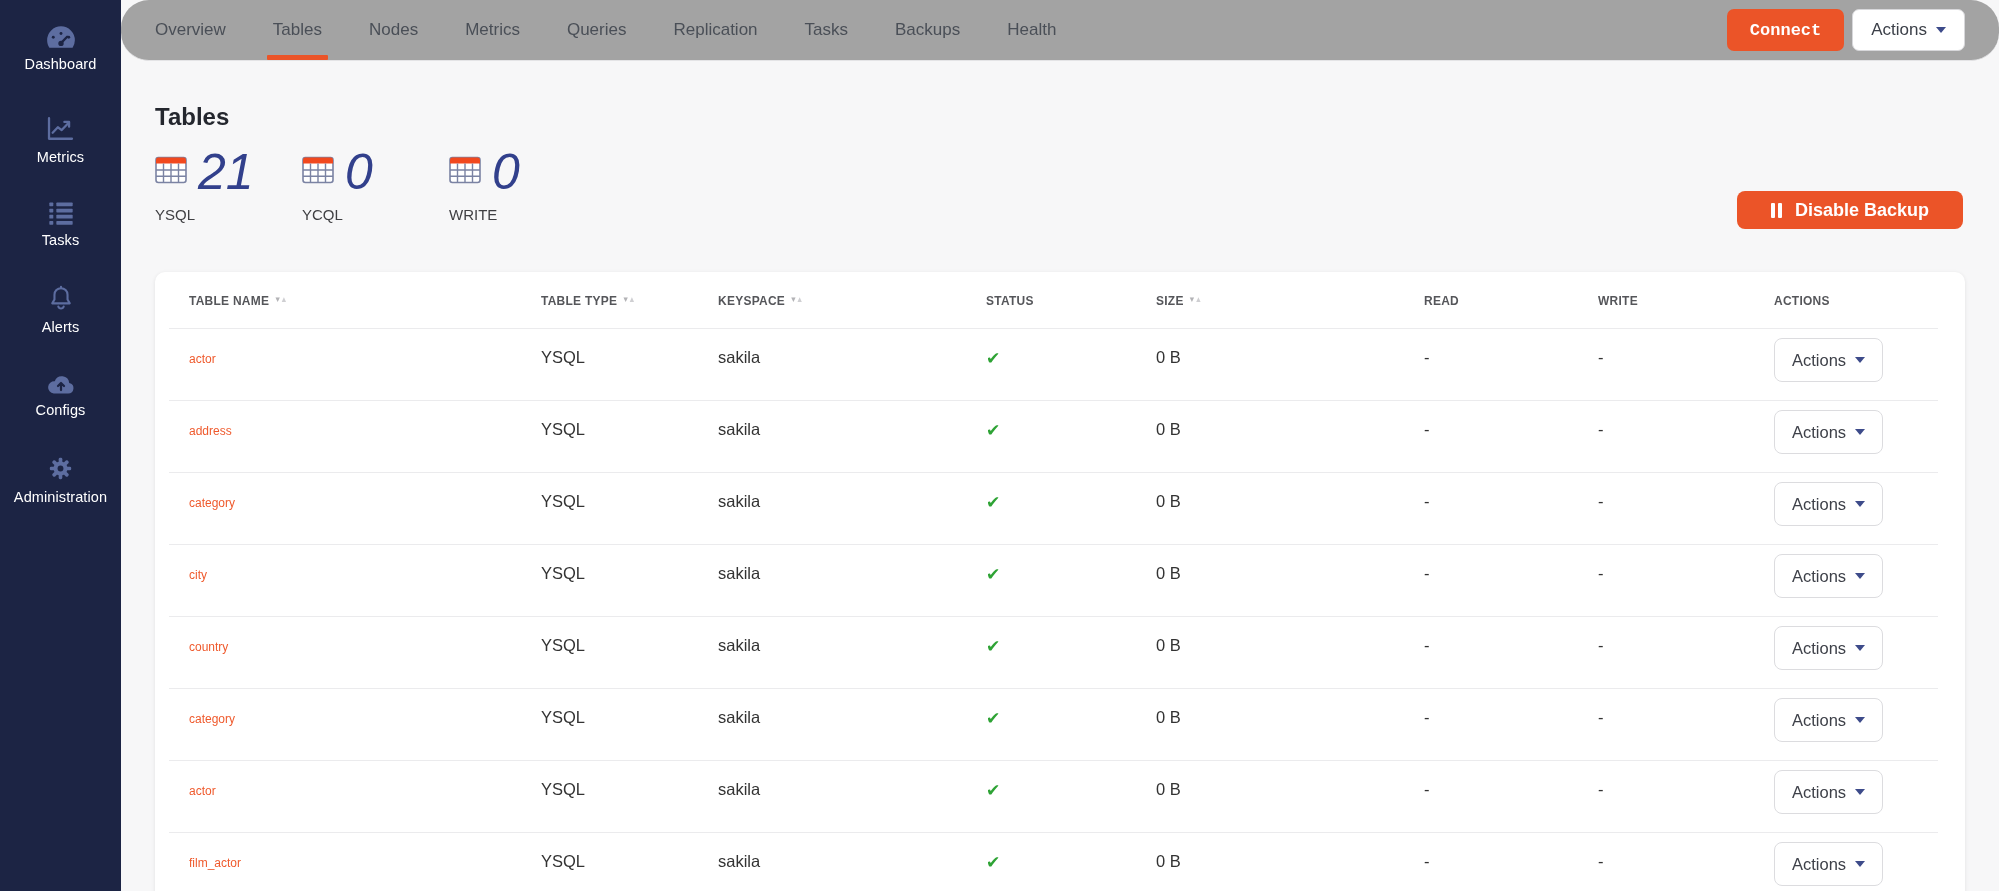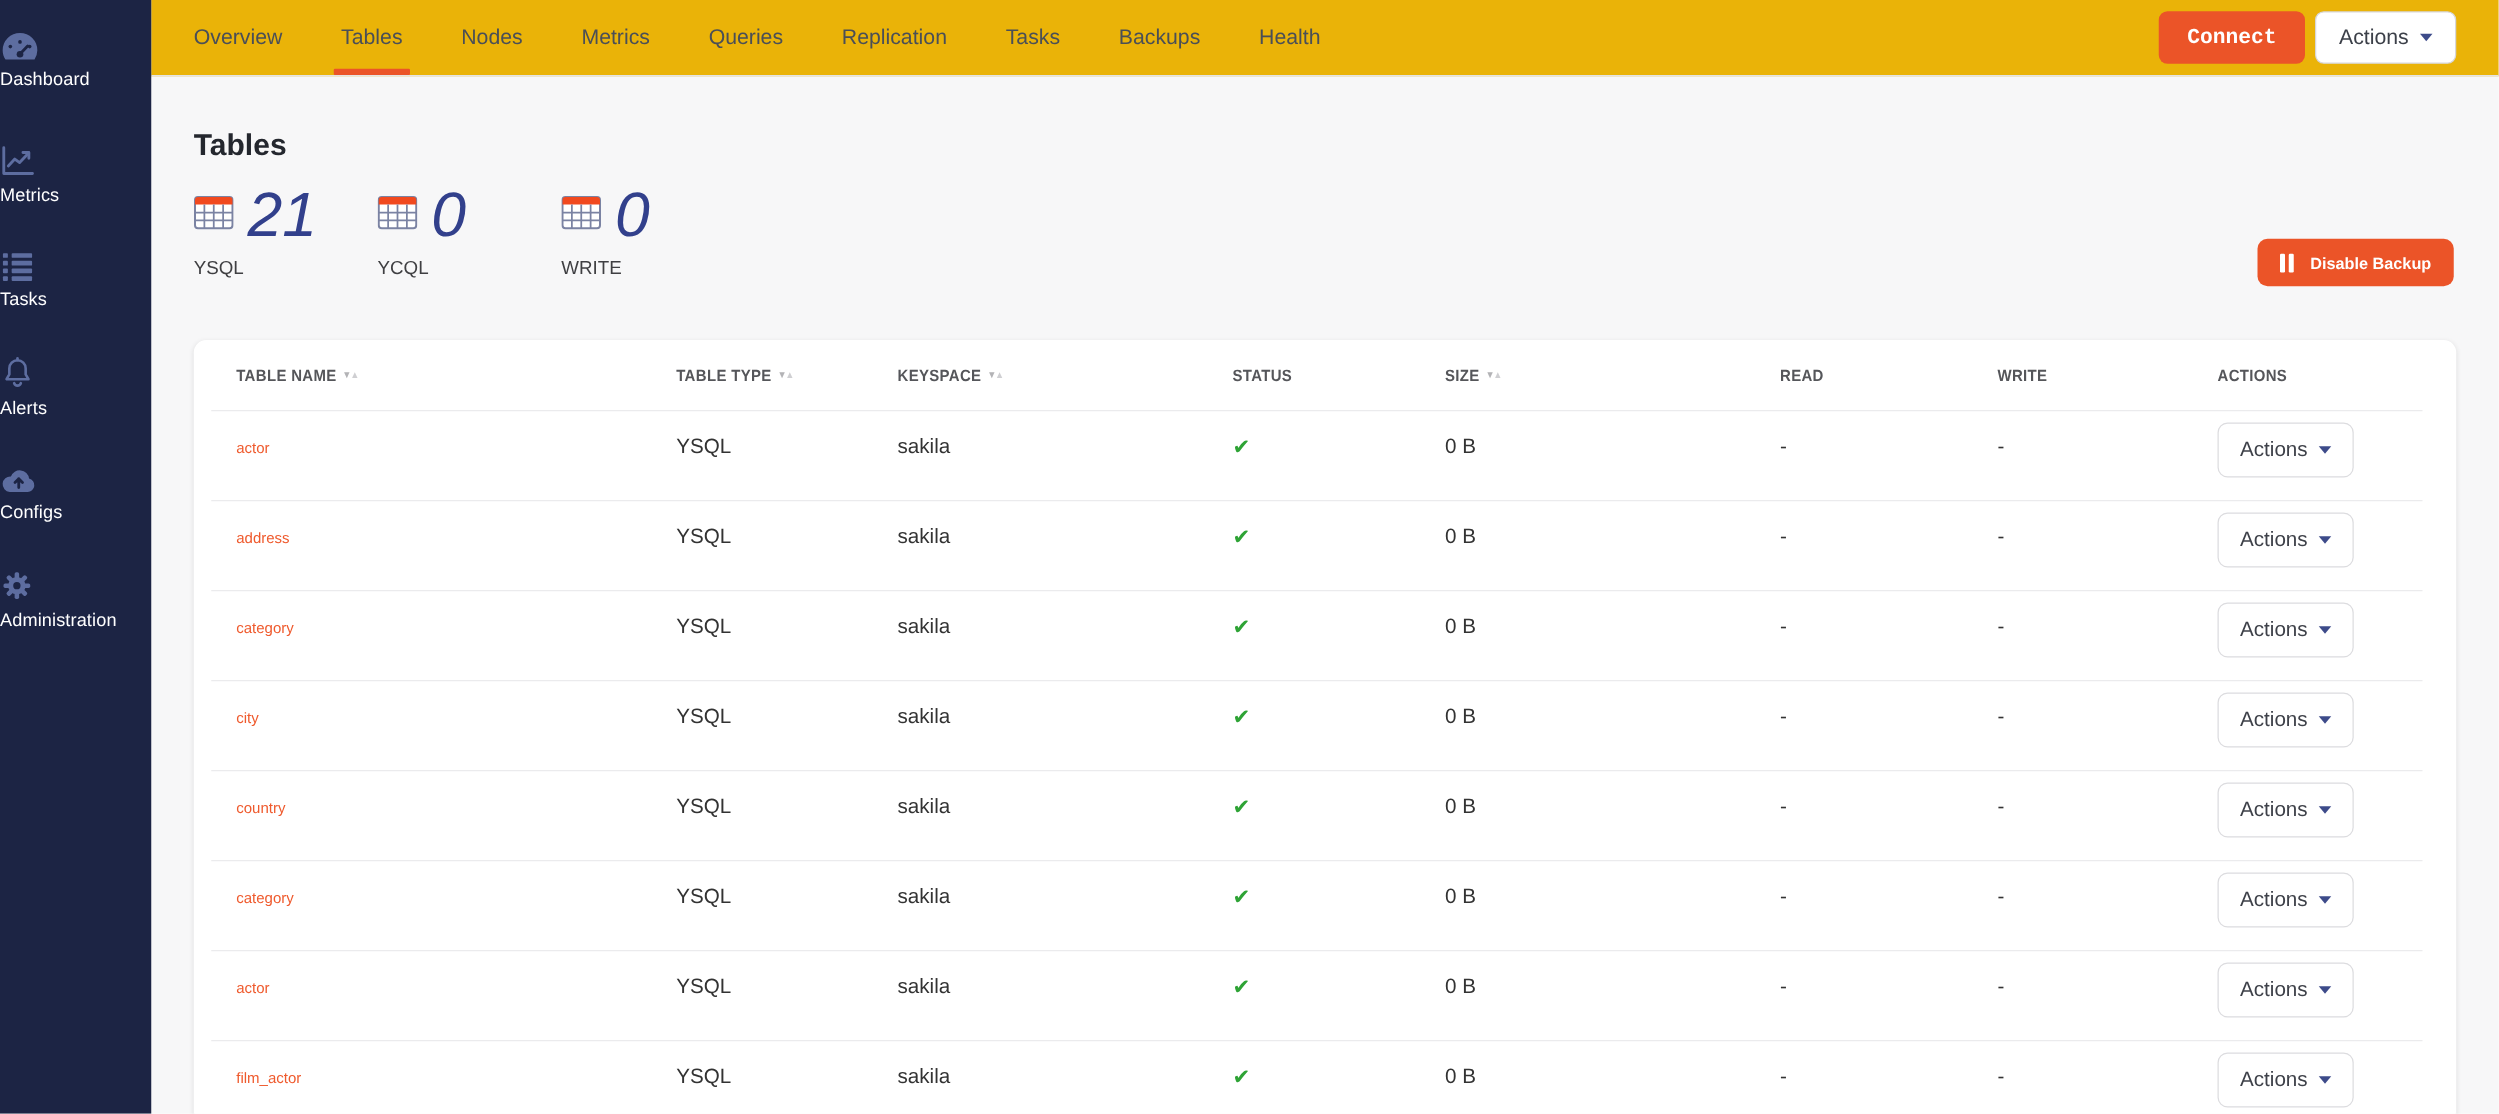--- a/index.html
+++ b/index.html
@@ -8,33 +8,33 @@
     font-family:"Liberation Sans","DejaVu Sans",sans-serif;
     background:#f7f7f8; color:#333; position:relative;
   }
 
   
   .sidebar {
     position:absolute; left:0; top:0; width:121px; height:891px;
     background:#1c2444; z-index:5;
   }
   .side-item {
-    height:85px; display:flex; flex-direction:column; align-items:flex-start;
+    height:85px; display:flex; flex-direction:column; align-items:center;
     justify-content:center; gap:7px; cursor:pointer;
   }
   .side-item.first { height:97px; }
   .side-item.active { background:#2e3a63; }
   .side-item .lbl { color:#ffffff; font-size:14.5px; letter-spacing:.1px; }
   .side-item svg { display:block; }
 
   
   .topnav {
     position:absolute; left:121px; top:0; right:0; height:61px;
-    background:#eab308; border-bottom:1px solid #e4e4e6;
-    display:flex; align-items:center; padding:0 34px; z-index:4;
+    background:#a3a3a3; border-bottom:1px solid #e4e4e6;
+    display:flex; align-items:center; padding:0 34px; z-index:4;border-radius:28px;
   }
   .tabs { display:flex; align-items:stretch; height:100%; gap:47px; }
   .tab {
     display:flex; align-items:center; font-size:17px; color:#4a4f57;
     position:relative; cursor:pointer; white-space:nowrap;
   }
   .tab.active::after {
     content:""; position:absolute; left:-6px; right:-6px; bottom:0;
     height:5px; background:#eb5428; border-radius:1px;
   }
@@ -64,21 +64,21 @@
 
   .stats-row { display:flex; position:relative; height:92px; }
   .stat { width:147px; }
   .stat-top { display:flex; align-items:center; gap:11px; }
   .stat-num { font-size:50px; color:#32408c; font-weight:500; line-height:1;font-style:italic; }
   .stat-lbl { font-size:15px; color:#3f3f42; margin-top:9px; }
 
   .btn-disable-backup {
     position:absolute; right:2px; top:44px; height:38px;
     background:#eb5428; color:#fff; border:none; border-radius:8px;
-    font-size:13px; font-weight:600; font-family:inherit; padding:0 18px;
+    font-size:18px; font-weight:600; font-family:inherit; padding:0 34px;
     display:flex; align-items:center; gap:13px; cursor:pointer;
   }
   .pause-icon { display:inline-flex; gap:3px; }
   .pause-icon i { display:block; width:4px; height:15px; background:#fff; border-radius:1px; }
 
   
   .card {
     margin-top:33px; background:#fff; border-radius:10px 10px 0 0;
     box-shadow:0 1px 4px rgba(0,0,0,.09); height:647px; overflow:hidden;
   }

